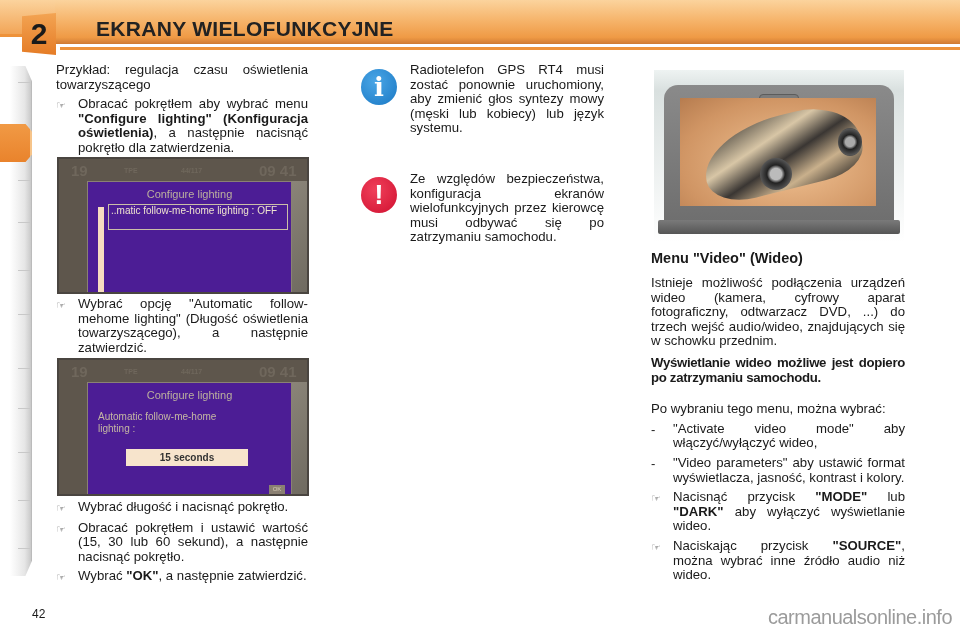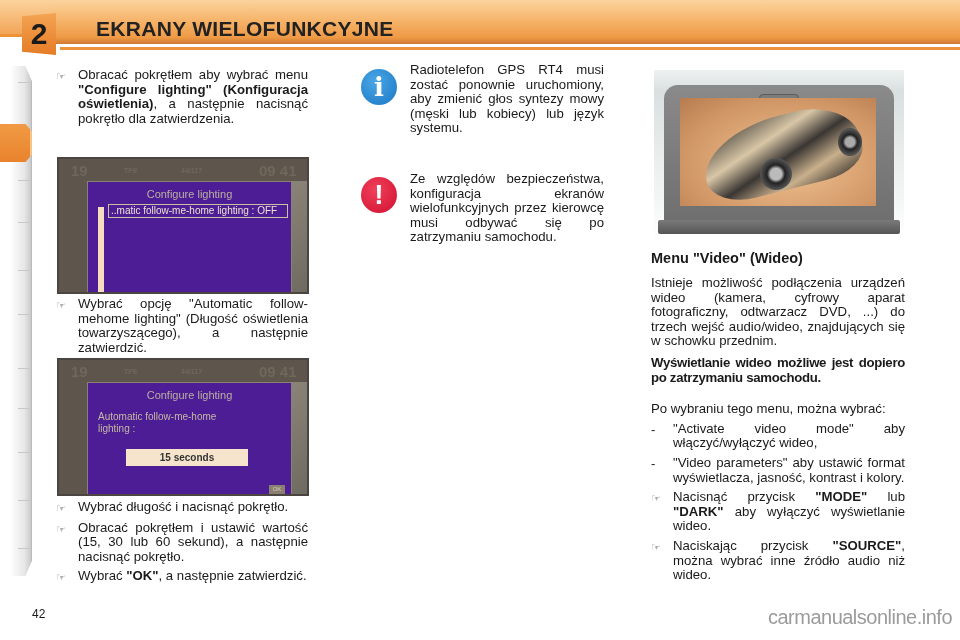--- a/index.html
+++ b/index.html
@@ -57,21 +57,21 @@
     .screen {
       position: absolute; background: #5e564c; border: 2px solid #4a4540; overflow: hidden;
       font-family: "Liberation Sans", sans-serif;
     }
     .scr-top { position: absolute; left: 0; top: 0; right: 0; height: 22px; color: #6f675c; font-size: 15px; font-weight: bold; }
     .scr-top span { position: absolute; top: 3px; }
     .scr-panel { position: absolute; left: 28px; top: 22px; width: 205px; height: 118px; background: #4c1d95; border: 1px solid #8a8174; }
     .scr-map { position: absolute; left: 233px; top: 22px; right: 0; bottom: 0; background: linear-gradient(135deg, #8a8478, #6f6a60); }
     .scr-title { position: absolute; left: 0; right: 0; top: 6px; text-align: center; color: #bcb09e; font-size: 11px; }
     .scr-slider { position: absolute; left: 10px; top: 25px; width: 6px; height: 85px; background: #f7dcc0; }
-    .scr-option { position: absolute; left: 20px; top: 20px; width: 180px; height: 14px; border: 1px solid #cbbfa8; color: #efe3cf; font-size: 10px; line-height: 12px; padding-left: 2px; white-space: nowrap; overflow: hidden; }
+    .scr-option { position: absolute; left: 20px; top: 20px; width: 180px; height: 26px; border: 1px solid #cbbfa8; color: #efe3cf; font-size: 10px; line-height: 12px; padding-left: 2px; white-space: nowrap; overflow: hidden; }
     .scr-label { position: absolute; left: 10px; top: 28px; color: #c5b8a3; font-size: 10px; line-height: 12px; width: 140px; }
     .scr-value { position: absolute; left: 38px; top: 66px; width: 122px; height: 17px; background: #f7e4cc; color: #333; font-size: 10px; font-weight: bold; text-align: center; line-height: 17px; }
     .scr-ok { position: absolute; right: 6px; bottom: 5px; width: 16px; height: 9px; background: #8a8072; color: #d8cdb8; font-size: 6px; text-align: center; line-height: 9px; }
 
     
     .info-icon {
       position: absolute; left: 361px; top: 69px; width: 36px; height: 36px; border-radius: 50%;
       background: radial-gradient(circle at 40% 35%, #4aa6e6, #1a78c4);
       color: #fff; font-family: "DejaVu Serif", serif; font-weight: bold; font-size: 26px;
       display: flex; align-items: center; justify-content: center;
@@ -135,20 +135,21 @@
   <div class="tab-tick" style="top:314px"></div>
   <div class="tab-tick" style="top:368px"></div>
   <div class="tab-tick" style="top:408px"></div>
   <div class="tab-tick" style="top:452px"></div>
   <div class="tab-tick" style="top:500px"></div>
   <div class="tab-tick" style="top:548px"></div>
   <div class="tab-active"></div>
 </div>
 
 <div class="col" style="left:56px; top:63px; width:252px;">
+  <p>Przykład: regulacja czasu oświetlenia towarzyszącego</p>
   <div class="bullet">
     <span class="mark">☞</span>
     <span class="txt"><span>Obracać pokrętłem aby wybrać menu </span><span class="b">"Configure lighting" (Konfiguracja oświetlenia)</span><span>, a następnie nacisnąć pokrętło dla zatwierdzenia.</span></span>
   </div>
 </div>
 
 <div class="screen" style="left:57px; top:157px; width:252px; height:137px;">
   <div class="scr-top">
     <span style="left:12px">19</span>
     <span style="left:65px; font-size:7px; top:8px">TPE</span>

